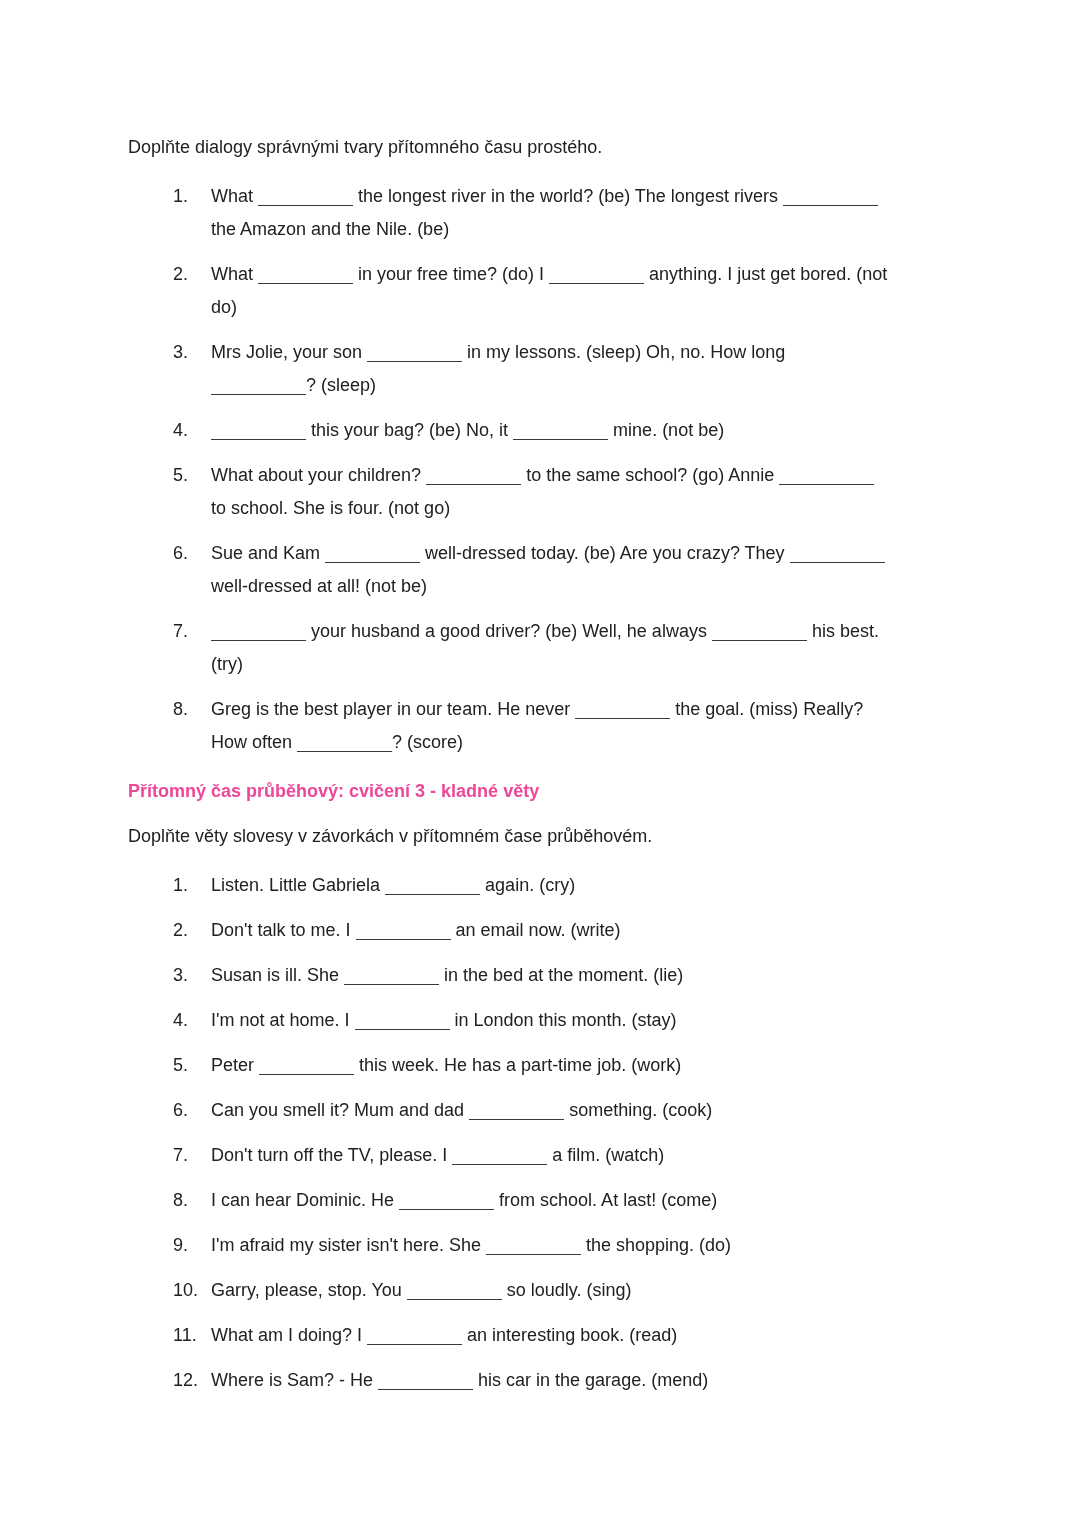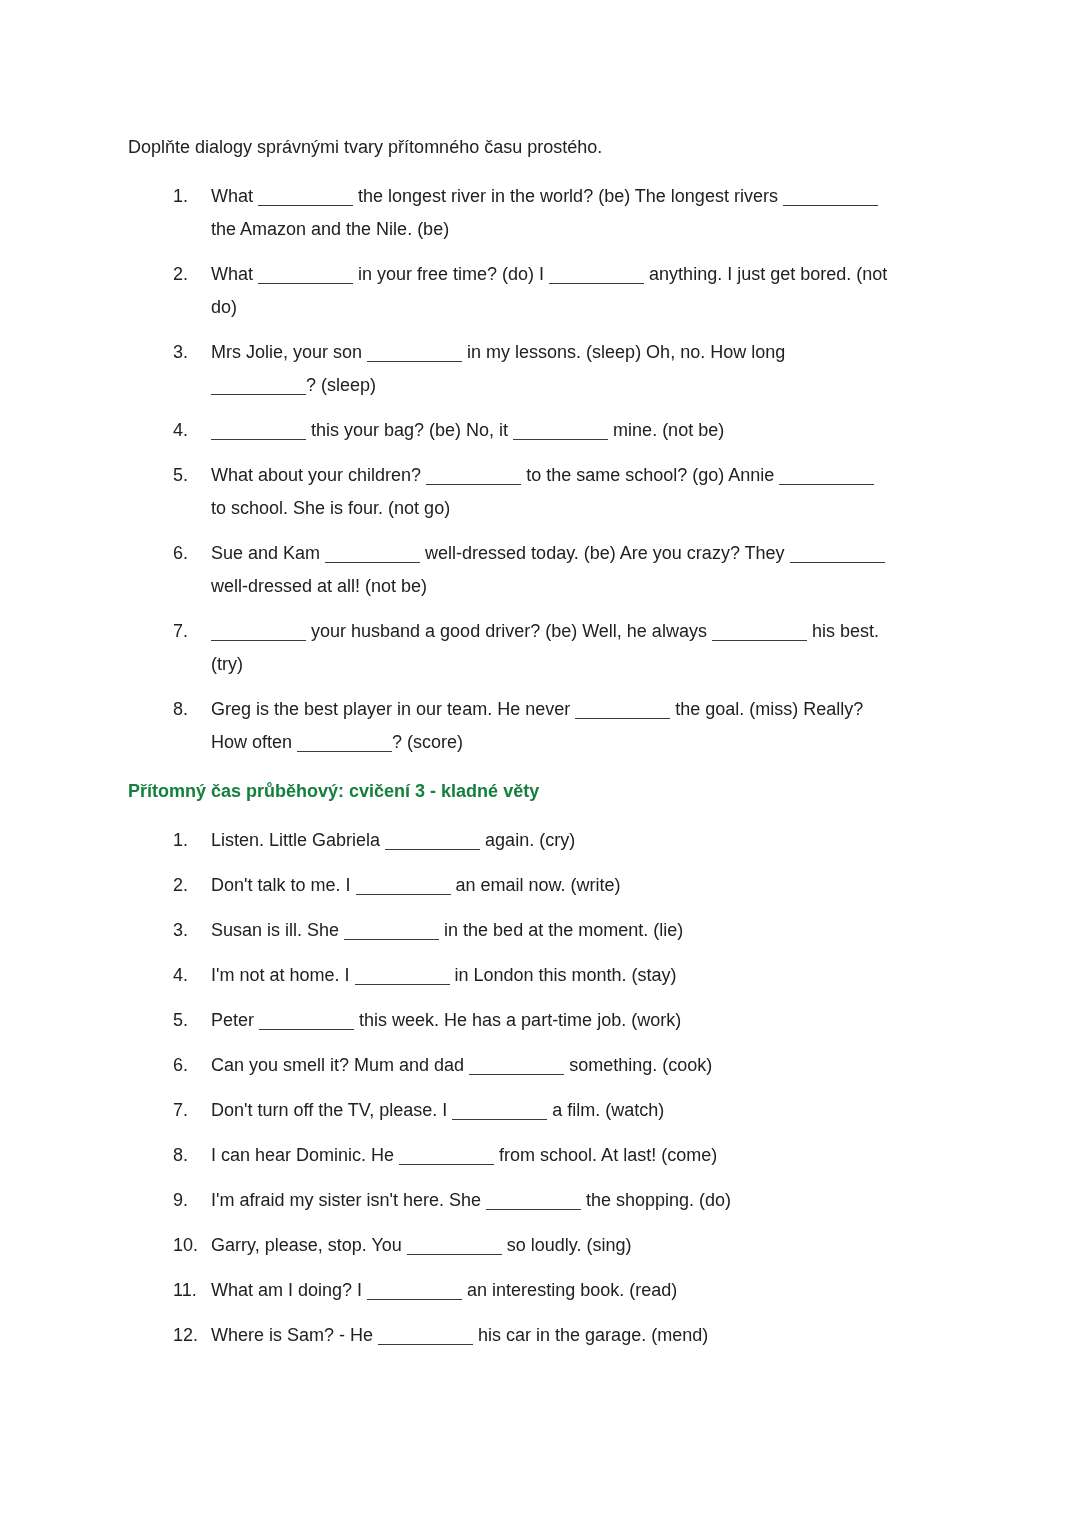--- a/index.html
+++ b/index.html
@@ -24,21 +24,21 @@
   .instruction {
     margin: 0 0 12px 0;
     font-size: 18px;
     line-height: 33px;
   }
   .section-heading {
     margin: 16px 0 12px 0;
     font-size: 18px;
     line-height: 33px;
     font-weight: bold;
-    color: #15803d;
+    color: #ec4899;
   }
   ol.ex-list {
     list-style: none;
     counter-reset: item;
     margin: 16px;
     padding: 0 0 0 67px;
     font-size: 18px;
     line-height: 33px;
   }
   ol.ex-list > li {
@@ -77,20 +77,21 @@
       <li>Mrs Jolie, your son <span class="blank"></span> in my lessons. (sleep) Oh, no. How long<br><span class="blank"></span>? (sleep)</li>
       <li><span class="blank"></span> this your bag? (be) No, it <span class="blank"></span> mine. (not be)</li>
       <li>What about your children? <span class="blank"></span> to the same school? (go) Annie <span class="blank"></span><br>to school. She is four. (not go)</li>
       <li>Sue and Kam <span class="blank"></span> well-dressed today. (be) Are you crazy? They <span class="blank"></span><br>well-dressed at all! (not be)</li>
       <li><span class="blank"></span> your husband a good driver? (be) Well, he always <span class="blank"></span> his best.<br>(try)</li>
       <li>Greg is the best player in our team. He never <span class="blank"></span> the goal. (miss) Really?<br>How often <span class="blank"></span>? (score)</li>
     </ol>
 
   <h2 class="section-heading">Přítomný čas průběhový: cvičení 3 - kladné věty</h2>
 
+  <p class="instruction">Doplňte věty slovesy v závorkách v přítomném čase průběhovém.</p>
 
   <ol class="ex-list">
       <li>Listen. Little Gabriela <span class="blank"></span> again. (cry)</li>
       <li>Don't talk to me. I <span class="blank"></span> an email now. (write)</li>
       <li>Susan is ill. She <span class="blank"></span> in the bed at the moment. (lie)</li>
       <li>I'm not at home. I <span class="blank"></span> in London this month. (stay)</li>
       <li>Peter <span class="blank"></span> this week. He has a part-time job. (work)</li>
       <li>Can you smell it? Mum and dad <span class="blank"></span> something. (cook)</li>
       <li>Don't turn off the TV, please. I <span class="blank"></span> a film. (watch)</li>
       <li>I can hear Dominic. He <span class="blank"></span> from school. At last! (come)</li>

